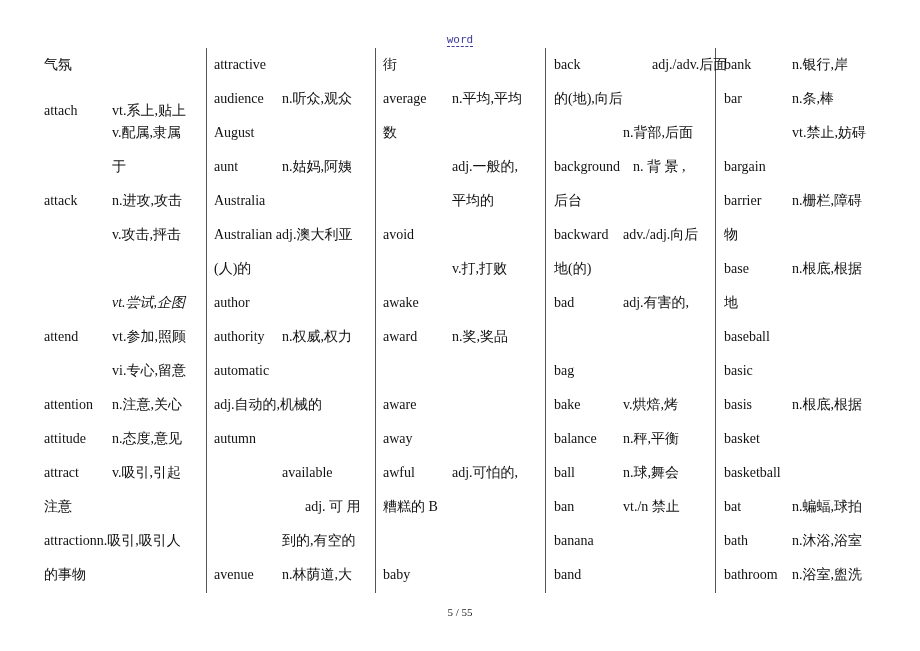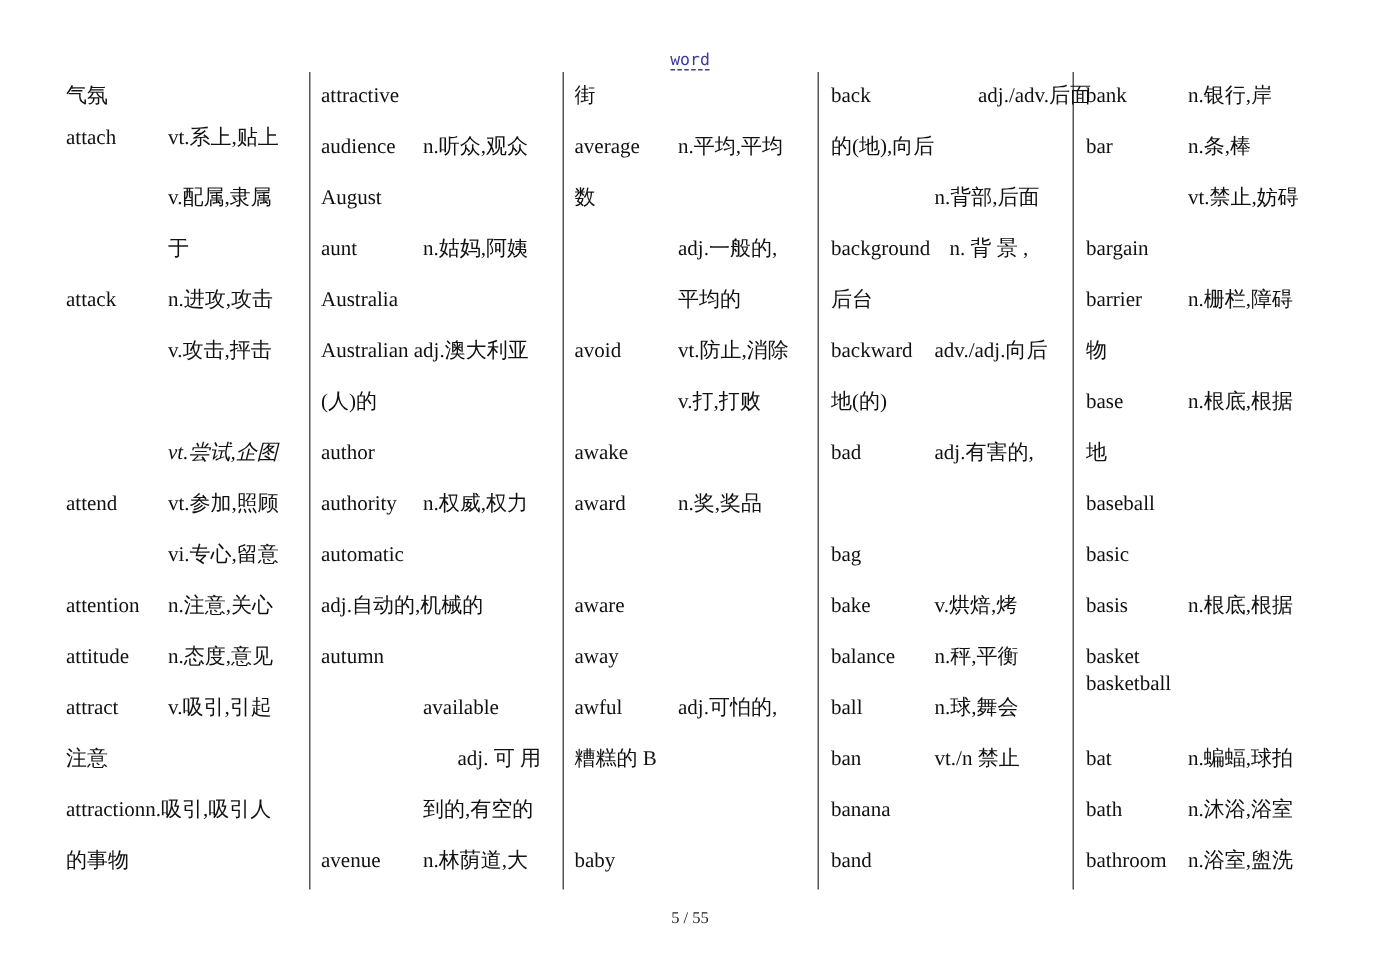--- a/index.html
+++ b/index.html
@@ -26,21 +26,21 @@
 <div class="sep" style="left:375px"></div>
 <div class="sep" style="left:545px"></div>
 <div class="sep" style="left:715px"></div>
 
 <div id="cols">
     <div class="col" style="left: 44px; width: 155px;">
       <div class="line" style="top: 0px; width: 155px;">
         <span class="w">气氛</span>
         <span class="d" style="left: 68px;"></span>
       </div>
-      <div class="line" style="top: 28px; width: 155px;">
+      <div class="line" style="top: 46px; width: 155px;">
         <span class="w">attach</span>
         <span class="d" style="left: 68px;">vt.系上,贴上</span>
       </div>
       <div class="line" style="top: 68px; width: 155px;">
         <span class="w"></span>
         <span class="d" style="left: 68px;">v.配属,隶属</span>
       </div>
       <div class="line" style="top: 102px; width: 155px;">
         <span class="w"></span>
         <span class="d" style="left: 68px;">于</span>
@@ -172,21 +172,20 @@
       <div class="line" style="top: 102px; width: 155px;">
         <span class="w"></span>
         <span class="d" style="left: 69px;">adj.一般的,</span>
       </div>
       <div class="line" style="top: 136px; width: 155px;">
         <span class="w"></span>
         <span class="d" style="left: 69px;">平均的</span>
       </div>
       <div class="line" style="top: 170px; width: 155px;">
         <span class="w">avoid</span>
-        <span class="d" style="left: 69px;">vt.防止,消除</span>
       </div>
       <div class="line" style="top: 204px; width: 155px;">
         <span class="w"></span>
         <span class="d" style="left: 69px;">v.打,打败</span>
       </div>
       <div class="line" style="top: 238px; width: 155px;">
         <span class="w">awake</span>
         <span class="d" style="left: 69px;"></span>
       </div>
       <div class="line" style="top: 272px; width: 155px;">
@@ -326,21 +325,21 @@
         <span class="d" style="left: 68px;"></span>
       </div>
       <div class="line" style="top: 340px; width: 155px;">
         <span class="w">basis</span>
         <span class="d" style="left: 68px;">n.根底,根据</span>
       </div>
       <div class="line" style="top: 374px; width: 155px;">
         <span class="w">basket</span>
         <span class="d" style="left: 68px;"></span>
       </div>
-      <div class="line" style="top: 392px; width: 155px; text-align: right;">
+      <div class="line" style="top: 408px; width: 155px; text-align: right;">
         <span class="w">basketball</span>
         <span class="d" style="left: 68px;"></span>
       </div>
       <div class="line" style="top: 442px; width: 155px;">
         <span class="w">bat</span>
         <span class="d" style="left: 68px;">n.蝙蝠,球拍</span>
       </div>
       <div class="line" style="top: 476px; width: 155px;">
         <span class="w">bath</span>
         <span class="d" style="left: 68px;">n.沐浴,浴室</span>

